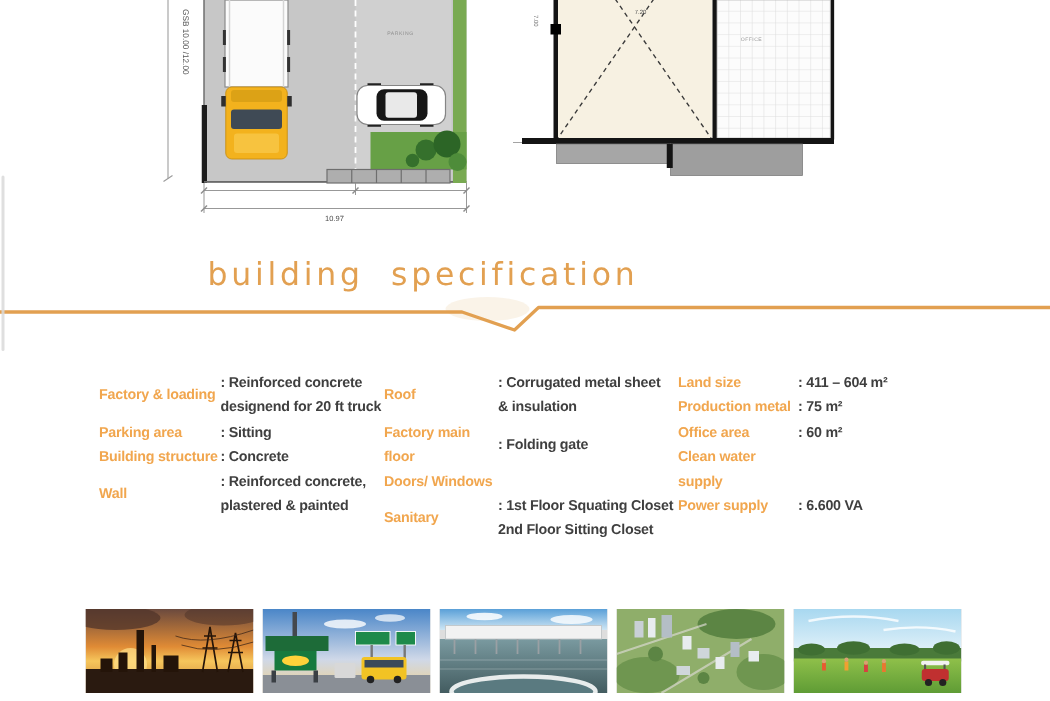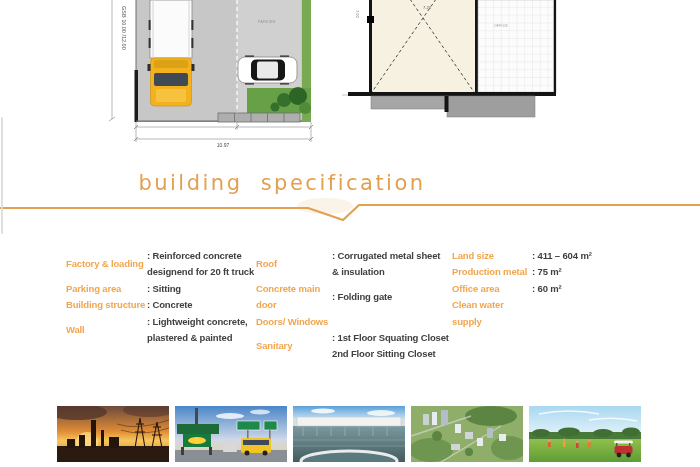--- a/index.html
+++ b/index.html
@@ -170,36 +170,36 @@
       </div>
       <div class="entry">
         <div class="slabel">Building structure</div>
         <div class="svals">
             <div>: Concrete</div>
           </div>
       </div>
       <div class="entry">
         <div class="slabel">Wall</div>
         <div class="svals">
-          <div>: Lightweight concrete,</div>
+          <div>: Reinforced concrete,</div>
           <div>plastered &amp; painted</div>
         </div>
       </div>
     </div>
 
     <div class="spec-col" id="spec-col-1">
       <div class="entry">
         <div class="slabel">Roof</div>
         <div class="svals">
           <div>: Corrugated metal sheet</div>
           <div>&amp; insulation</div>
         </div>
       </div>
       <div class="entry">
-        <div class="slabel">Concrete main door</div>
+        <div class="slabel">Factory main floor</div>
         <div class="svals">
             <div>: Folding gate</div>
           </div>
       </div>
       <div class="entry">
         <div class="slabel">Doors/ Windows</div>
       </div>
       <div class="entry">
         <div class="slabel">Sanitary</div>
         <div class="svals">
@@ -223,20 +223,26 @@
           </div>
       </div>
       <div class="entry">
         <div class="slabel">Office area</div>
         <div class="svals">
             <div>: 60 m²</div>
           </div>
       </div>
       <div class="entry">
         <div class="slabel">Clean water supply</div>
+      </div>
+      <div class="entry">
+        <div class="slabel">Power supply</div>
+        <div class="svals">
+            <div>: 6.600 VA</div>
+          </div>
       </div>
     </div>
   </div>
 
   <div class="photos">
 
     <div class="photo">
       <svg width="112" height="56" viewBox="0 0 112 56" xmlns="http://www.w3.org/2000/svg">
         <defs>
             <linearGradient id="p1s" x1="0" y1="0" x2="0" y2="1">

